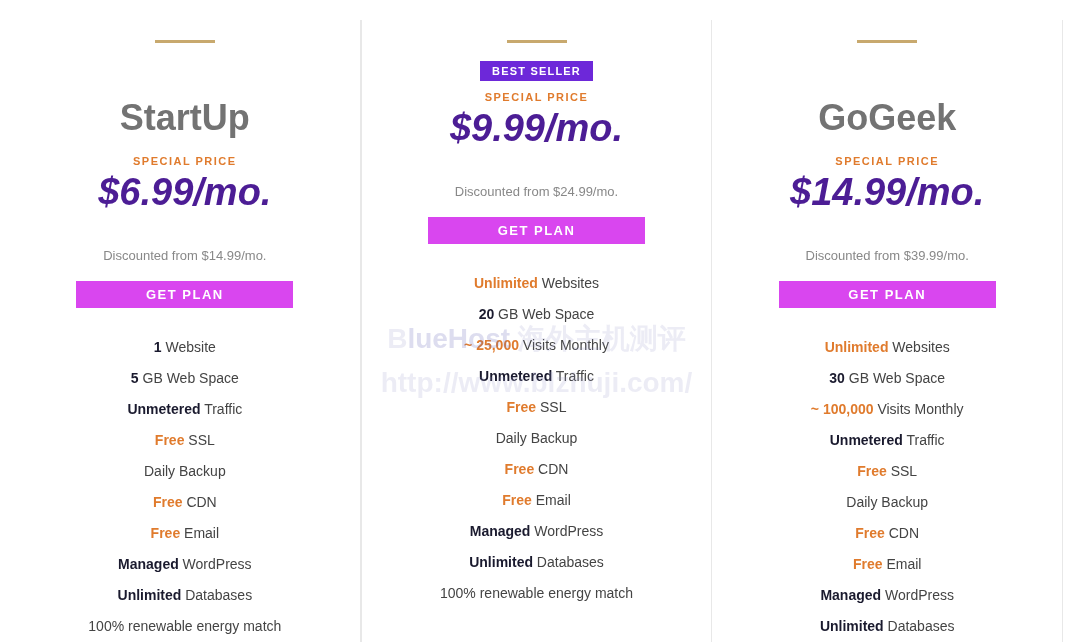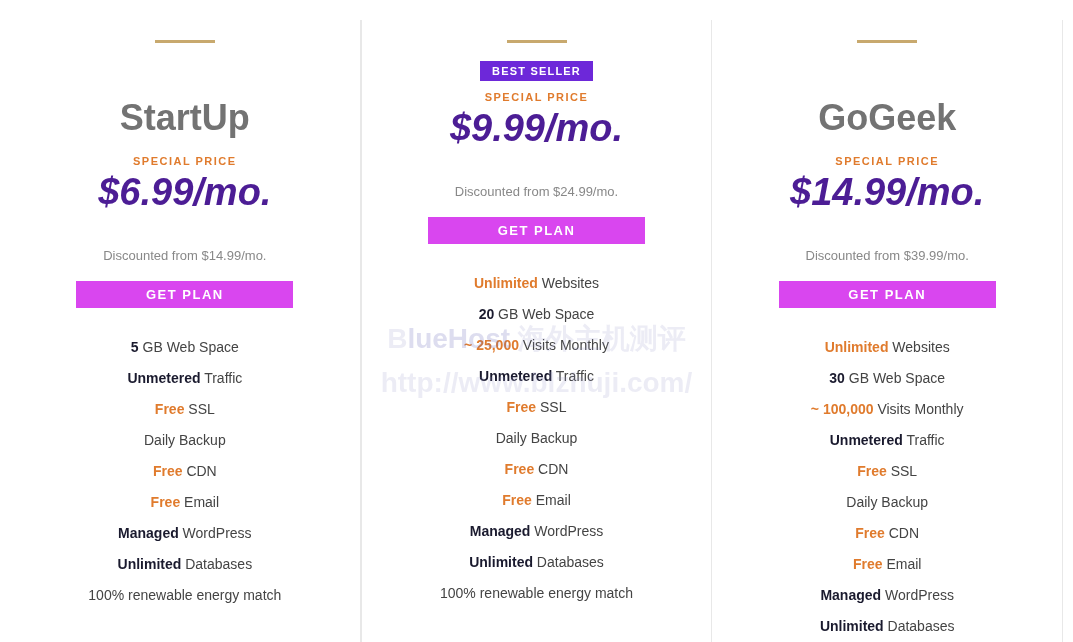--- a/index.html
+++ b/index.html
@@ -126,20 +126,21 @@
     .placeholder-badge {
       height: 26px;
       margin-bottom: 10px;
     }
   </style>
 </head>
 <body>
 
 <div class="plans-container">
   <div class="plan-card"><div class="plan-divider"></div><div class="placeholder-badge"></div><div class="plan-name">StartUp</div><div class="special-price-label">SPECIAL PRICE</div><div class="price">$6.99/mo.</div><div class="discounted-from">Discounted from $14.99/mo.</div><button class="get-plan-btn">GET PLAN</button><ul class="features-list">
+        <li><span class="bold-dark">1</span> Website</li>
         <li><span class="bold-dark">5</span> GB Web Space</li>
         <li><span class="bold-dark">Unmetered</span> Traffic</li>
         <li><span class="bold-orange">Free</span> SSL</li>
         <li>Daily Backup</li>
         <li><span class="bold-orange">Free</span> CDN</li>
         <li><span class="bold-orange">Free</span> Email</li>
         <li><span class="bold-dark">Managed</span> WordPress</li>
         <li><span class="bold-dark">Unlimited</span> Databases</li>
         <li>100% renewable energy match</li>
       </ul></div>

